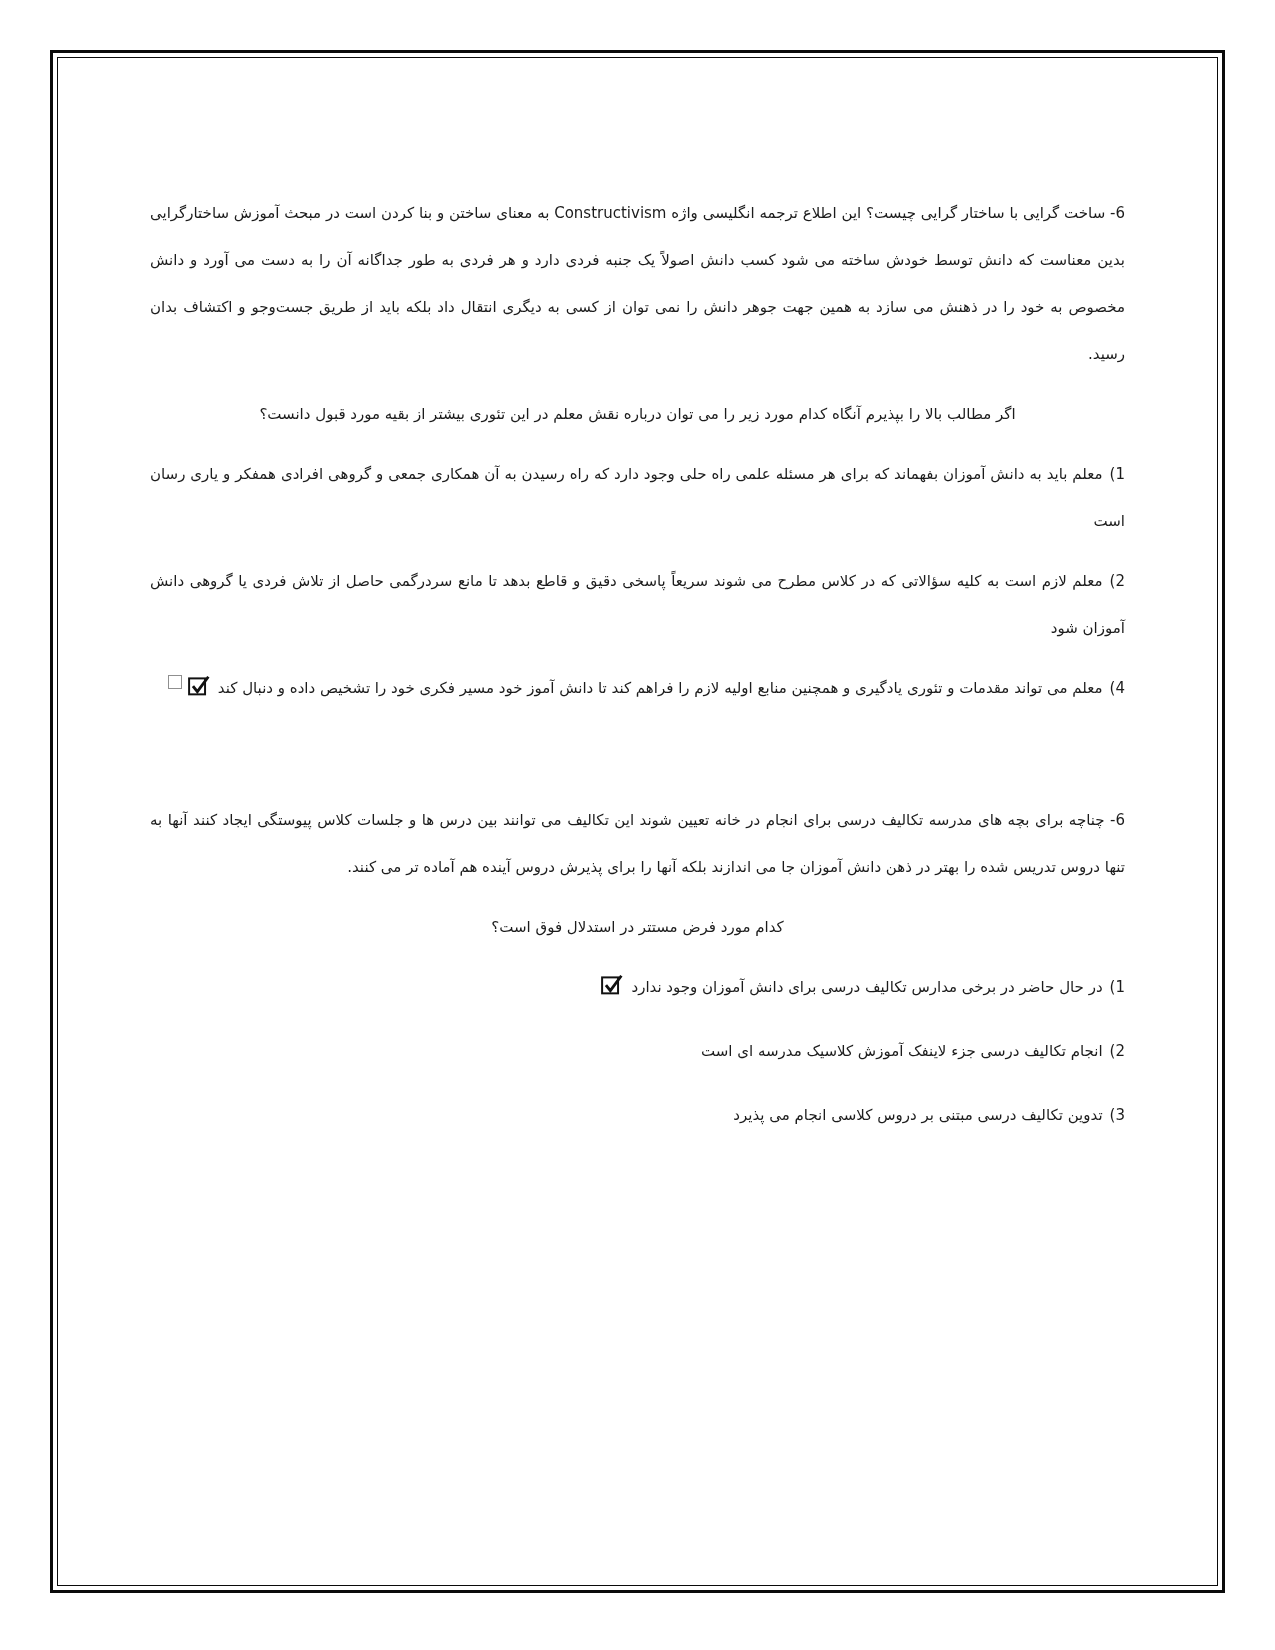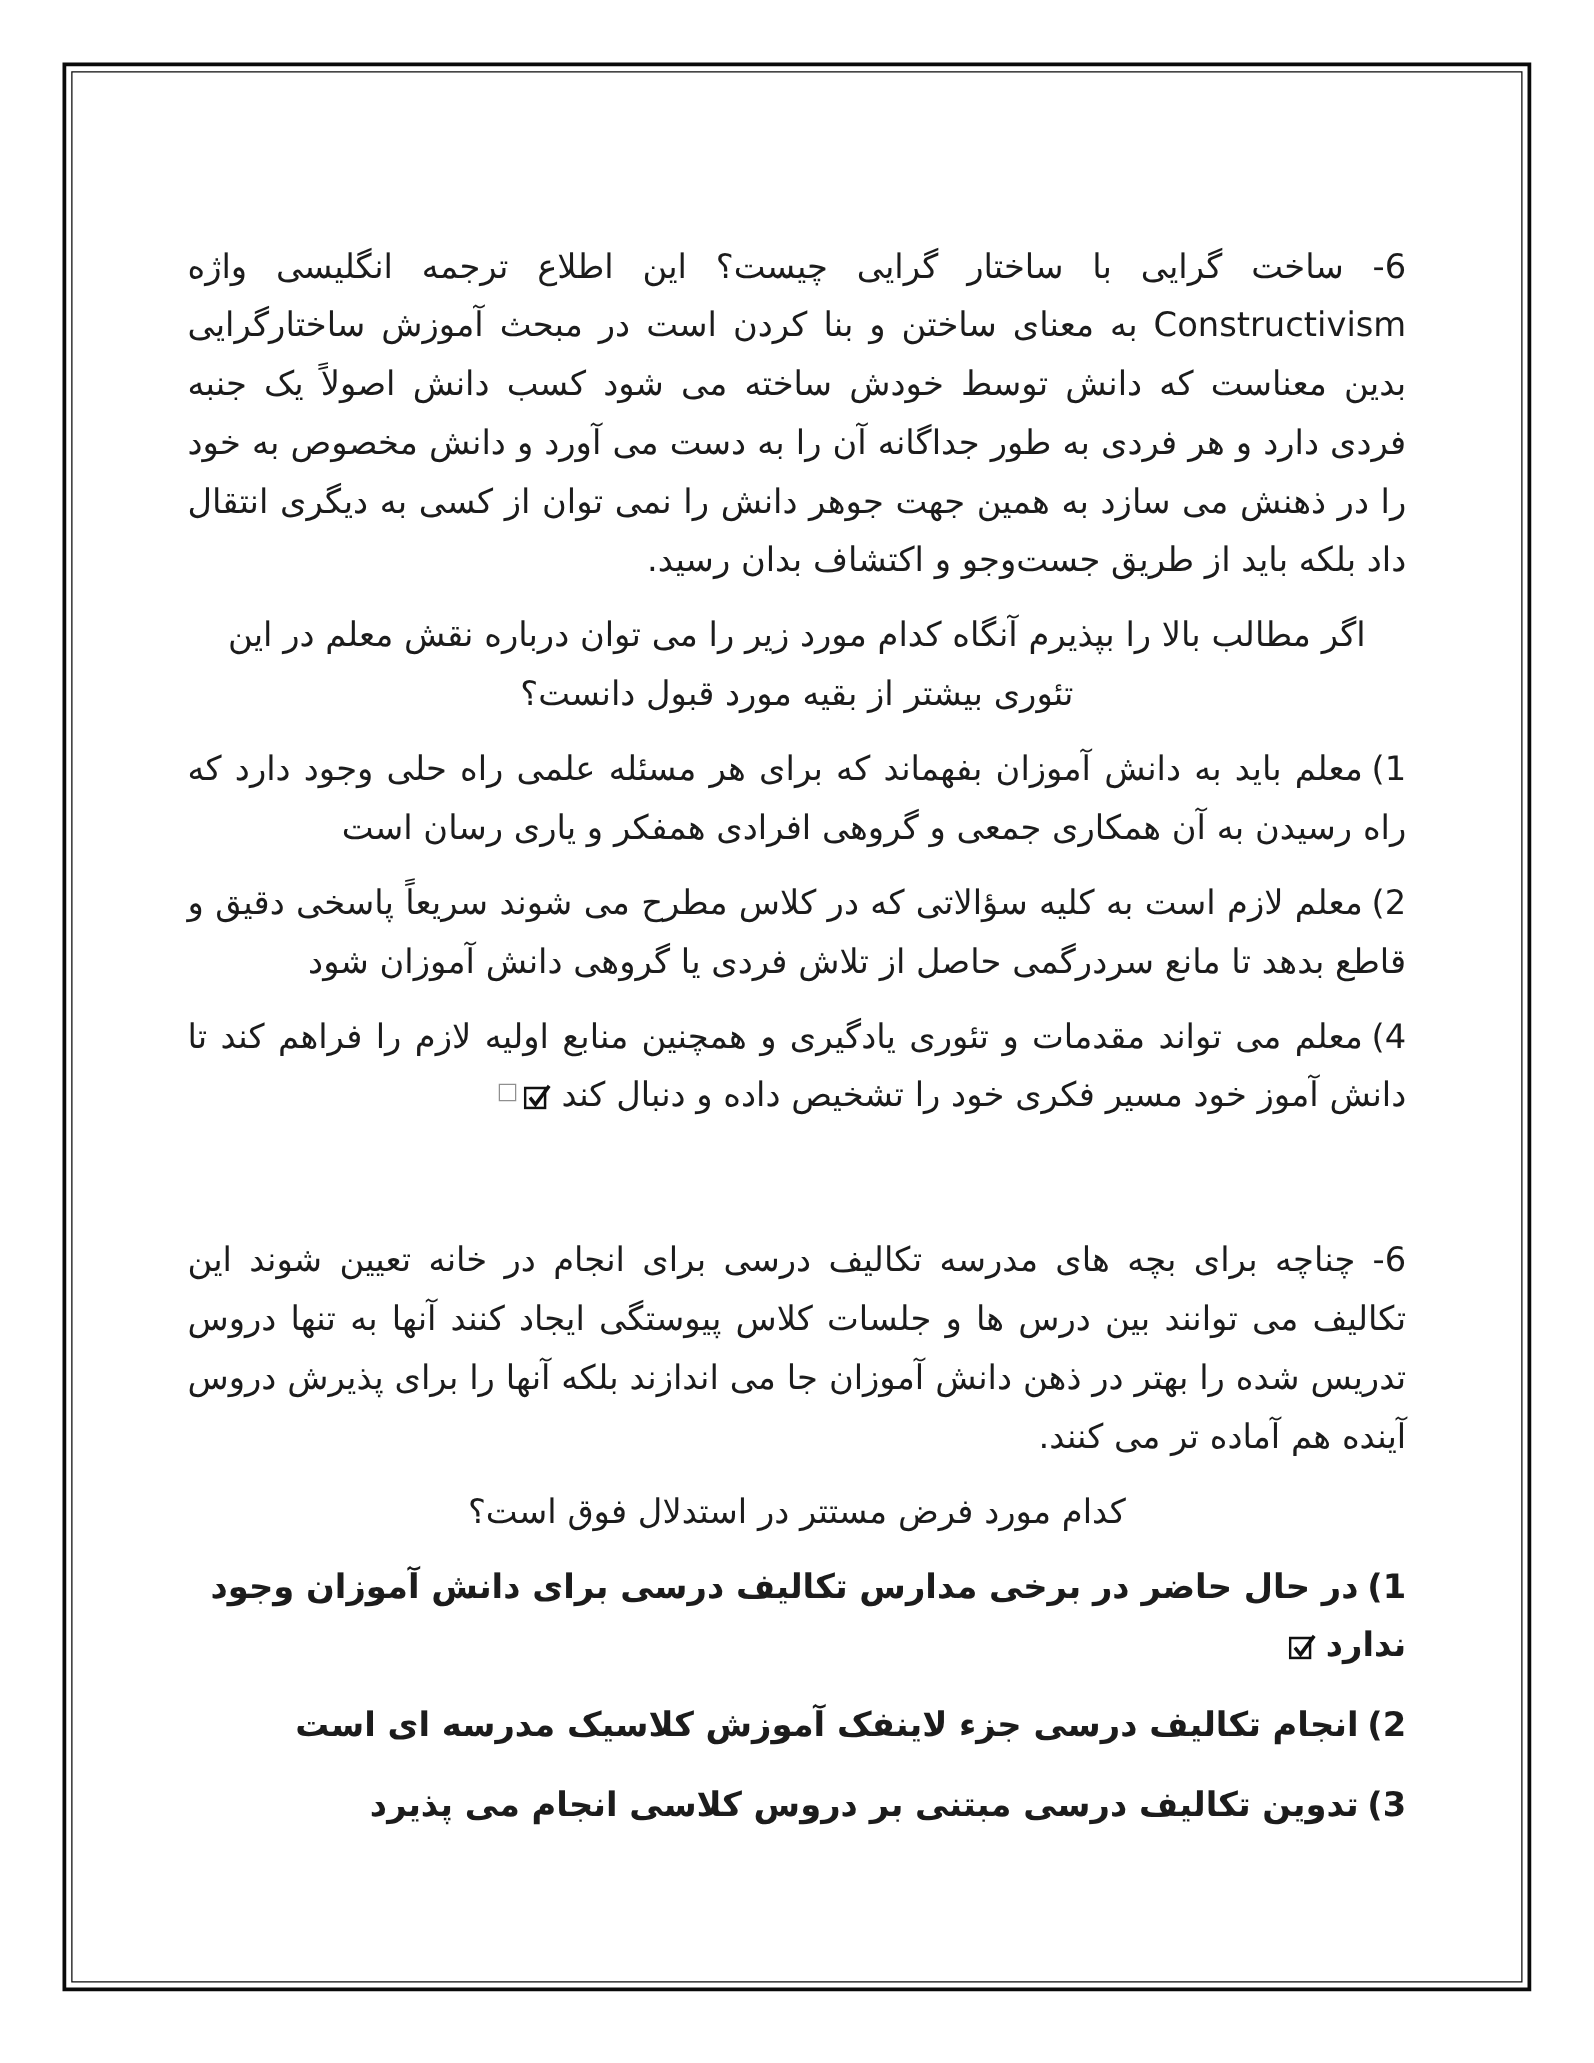--- a/index.html
+++ b/index.html
@@ -27,38 +27,37 @@
     position: absolute;
     inset: 4px;
     border: 1px solid #0a0a0a;
   }
   .content {
     position: absolute;
     top: 190px;
     left: 150px;
     right: 150px;
     direction: rtl;
-    font-size: 27px;
+    font-size: 15px;
     line-height: 47px;
     text-align: justify;
   }
   .content p {
     margin: 0 0 13px 0;
   }
   .prompt-line {
     text-align: center;
   }
   .opt-label {
     margin-left: 7px;
     white-space: nowrap;
   }
   .q7-options p {
     margin-bottom: 17px;
     text-align: right;
-    font-weight: bold;
   }
   .section-gap {
     height: 72px;
   }
   .cb-checked {
     display: inline-block;
     width: 22px;
     height: 22px;
     vertical-align: -3px;
     margin: 0 8px 0 4px;

